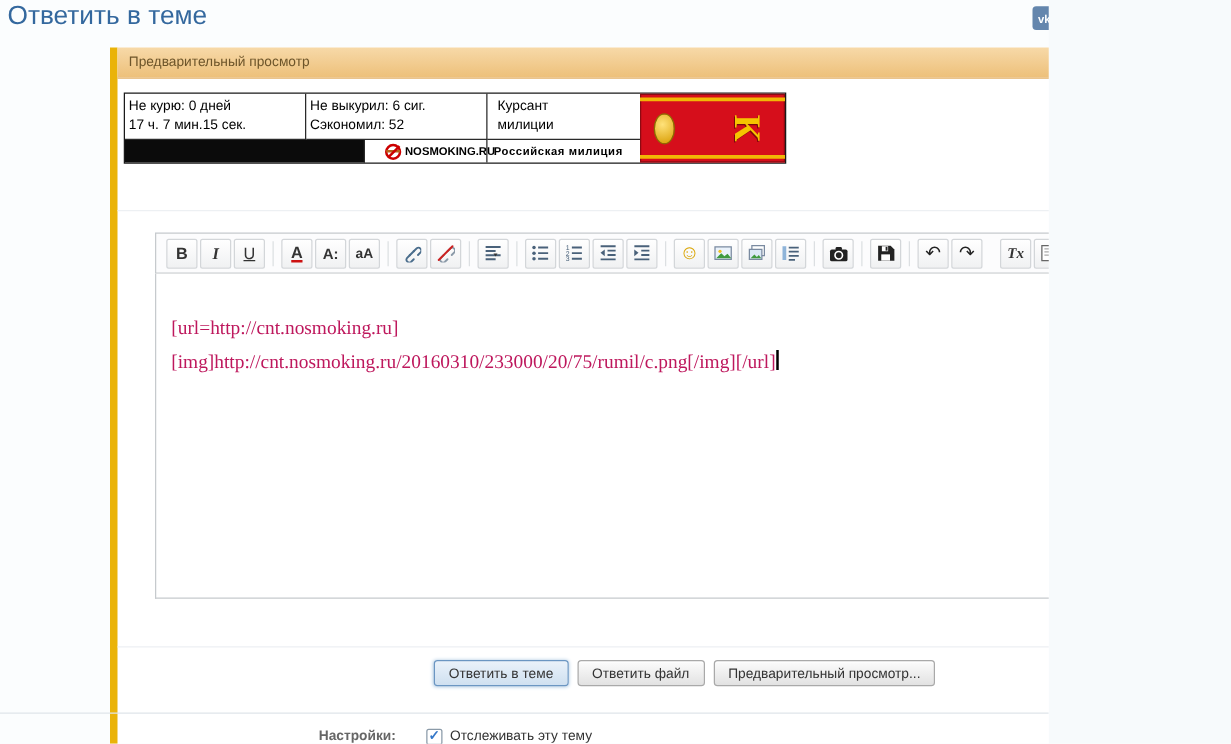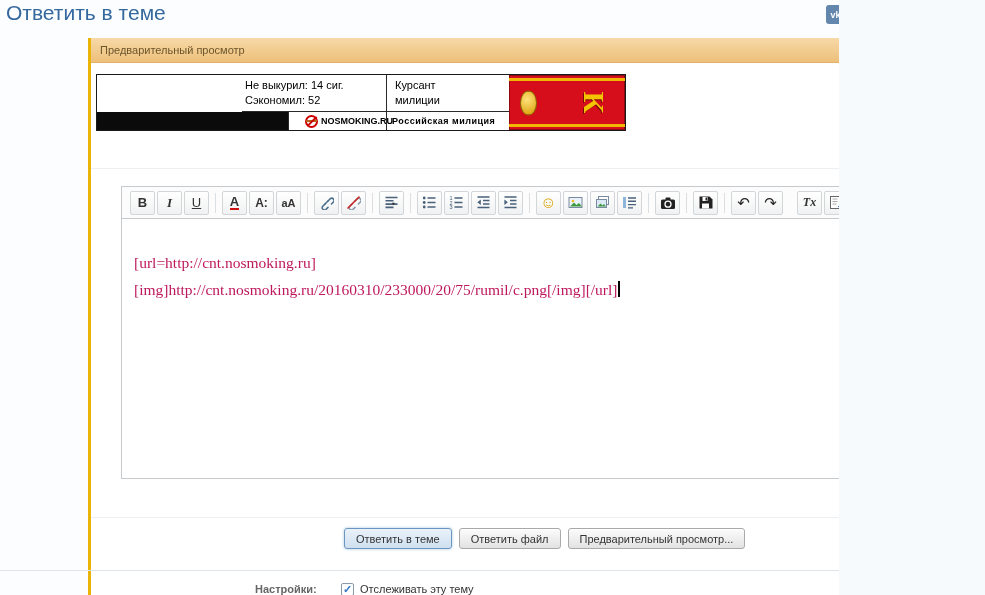--- a/index.html
+++ b/index.html
@@ -17,21 +17,21 @@
   .soc { width:19px; height:19px; border-radius:3px; color:#fff; display:flex; align-items:center; justify-content:center;
          font-weight:bold; font-size:10px; cursor:pointer; opacity:.92; }
   .soc-vk { background:#577ca6; font-size:9px; }
   .soc-fb { background:#4468b0; font-family:"Liberation Serif",serif; font-size:13px; }
   .soc-ok { background:#f08a3c; font-size:8px; }
   .soc-tw { background:#64a7d9; font-size:11px; }
   .soc-gp { background:#e0492f; font-size:12px; }
 
   
   .content { position:absolute; left:88px; top:38px; width:797px; height:557px; background:#fff;
-             border-left:3px solid #eab308; border-right:1px solid #eef2f6; }
+             border-left:6px solid #eab308; border-right:1px solid #eef2f6; }
 
   .preview-header { position:absolute; left:0; top:0; right:0; height:25px;
     background:linear-gradient(#f7d9a8,#edc07a); border-bottom:1px solid #e3b169;
     font-size:11px; color:#6d552a; line-height:25px; padding-left:9px; }
 
   
   .sig { position:absolute; left:5px; top:36px; width:530px; height:57px; border:1px solid #1a1a1a; background:#fff;
          font-size:11px; color:#000; }
   .cell { position:absolute; line-height:15px; }
   .c1 { left:0; top:0; width:145px; height:37px; border-right:1px solid #2a2a2a; border-bottom:1px solid #2a2a2a; padding:3px 2px 0 3px; }
@@ -112,22 +112,26 @@
     <span class="soc soc-ok">ok</span>
     <span class="soc soc-tw">t</span>
     <span class="soc soc-gp">G</span>
   </div>
 
   <div class="content">
 
     <div class="preview-header">Предварительный просмотр</div>
 
     <div class="sig">
+      <div class="cell c1">
+        <div>Не курю: 0 дней</div>
+        <div>17 ч. 7 мин.15 сек.</div>
+      </div>
       <div class="cell c2">
-        <div>Не выкурил: 14 сиг.</div>
+        <div>Не выкурил: 6 сиг.</div>
         <div>Сэкономил: 52</div>
       </div>
       <div class="cell c3">
         <div>Курсант</div>
         <div>милиции</div>
       </div>
       <div class="cell blackbar"></div>
       <div class="cell sitecell">
         <span class="nosmoke"></span>
         <span class="sitetext">NOSMOKING.RU</span>

